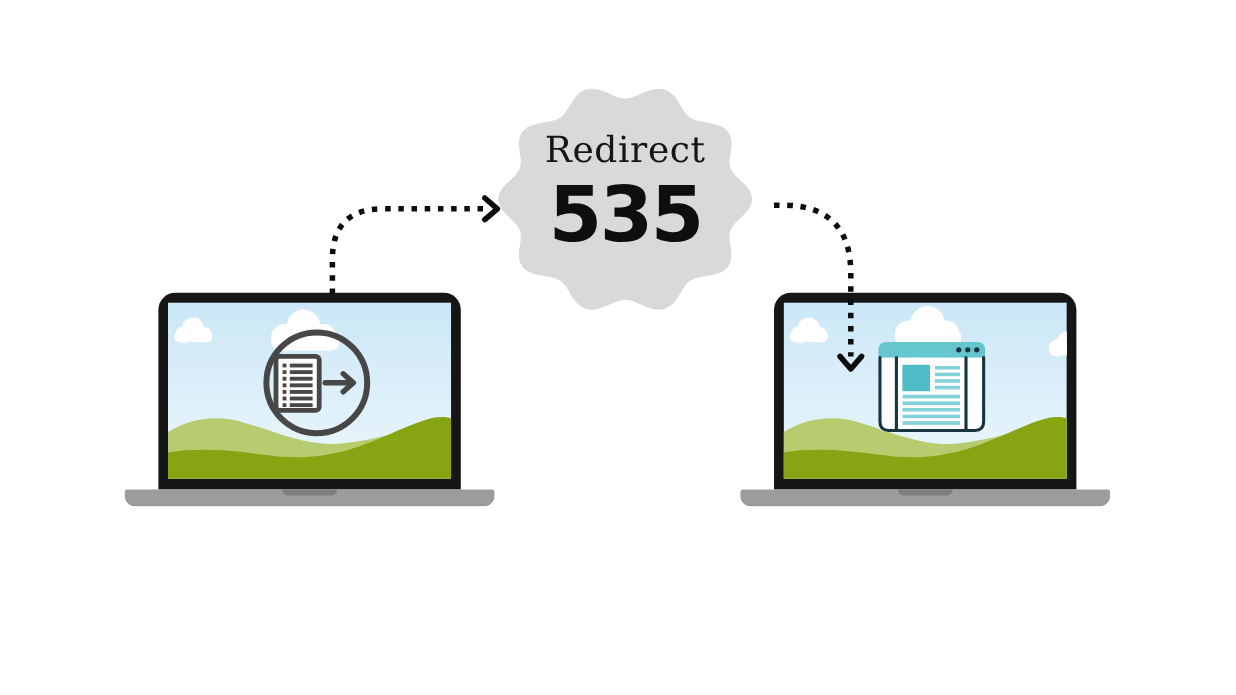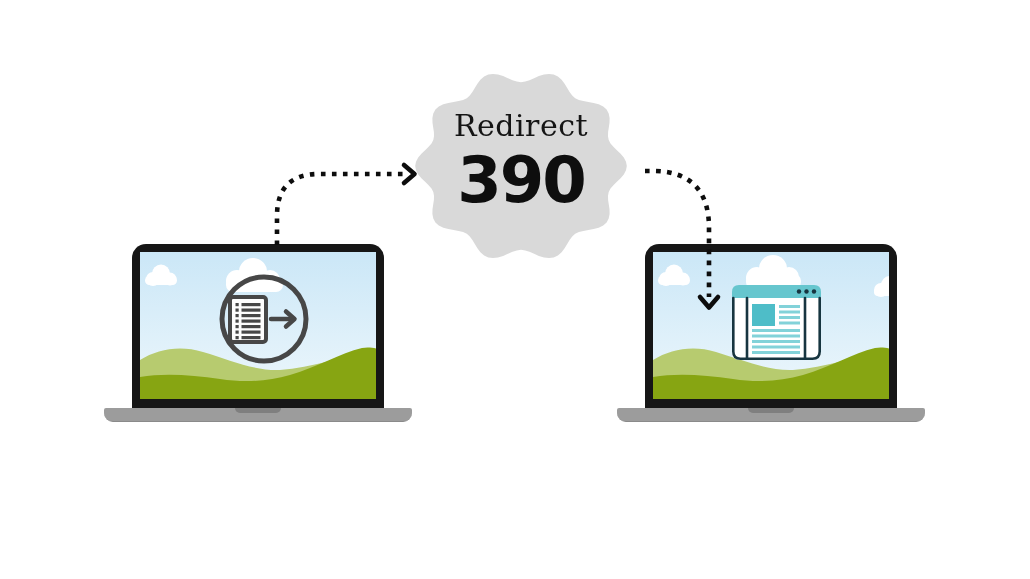--- a/index.html
+++ b/index.html
@@ -43,21 +43,21 @@
 </style>
 </head>
 <body>
 
 <div class="stage">
 
   <svg class="abs badge-svg" viewBox="0 0 232 216">
     <path id="badge-shape" fill="#d9d9d9" d="M221.8,108.0L221.0,112.3L218.8,116.4L215.6,120.3L211.9,123.8L208.4,127.2L205.5,130.5L203.7,133.9L203.0,137.7L203.1,141.9L203.8,146.5L204.5,151.3L204.6,156.1L203.7,160.6L201.6,164.5L198.2,167.6L193.7,169.7L188.6,171.1L183.4,172.1L178.4,172.9L173.9,174.0L170.2,175.8L167.2,178.5L164.6,182.0L162.2,186.0L159.6,190.3L156.6,194.3L152.9,197.5L148.7,199.5L144.0,200.1L139.0,199.5L133.9,197.9L129.1,195.8L124.5,193.8L120.2,192.4L116.0,191.8L111.8,192.4L107.5,193.8L102.9,195.8L98.1,197.9L93.0,199.5L88.0,200.1L83.3,199.5L79.1,197.5L75.4,194.3L72.4,190.3L69.8,186.0L67.4,182.0L64.8,178.5L61.8,175.8L58.1,174.0L53.6,172.9L48.6,172.1L43.4,171.1L38.3,169.7L33.8,167.6L30.4,164.5L28.3,160.6L27.4,156.1L27.5,151.3L28.2,146.5L28.9,141.9L29.0,137.7L28.3,133.9L26.5,130.5L23.6,127.2L20.1,123.8L16.4,120.3L13.2,116.4L11.0,112.3L10.2,108.0L11.0,103.7L13.2,99.6L16.4,95.7L20.1,92.2L23.6,88.8L26.5,85.5L28.3,82.1L29.0,78.3L28.9,74.1L28.2,69.5L27.5,64.7L27.4,59.9L28.3,55.4L30.4,51.5L33.8,48.4L38.3,46.3L43.4,44.9L48.6,43.9L53.6,43.1L58.1,42.0L61.8,40.2L64.8,37.5L67.4,34.0L69.8,30.0L72.4,25.7L75.4,21.7L79.1,18.5L83.3,16.5L88.0,15.9L93.0,16.5L98.1,18.1L102.9,20.2L107.5,22.2L111.8,23.6L116.0,24.2L120.2,23.6L124.5,22.2L129.1,20.2L133.9,18.1L139.0,16.5L144.0,15.9L148.7,16.5L152.9,18.5L156.6,21.7L159.6,25.7L162.2,30.0L164.6,34.0L167.2,37.5L170.2,40.2L173.9,42.0L178.4,43.1L183.4,43.9L188.6,44.9L193.7,46.3L198.2,48.4L201.6,51.5L203.7,55.4L204.6,59.9L204.5,64.7L203.8,69.5L203.1,74.1L203.0,78.3L203.7,82.1L205.5,85.5L208.4,88.8L211.9,92.2L215.6,95.7L218.8,99.6L221.0,103.7L221.8,108.0Z"></path>
   </svg>
   <div class="abs badge-title">Redirect</div>
-  <div class="abs badge-code">390</div>
+  <div class="abs badge-code">535</div>
 
   <div class="abs bezel bezel-left">
     <svg class="screen" viewBox="0 0 236 147">
       <defs>
         <linearGradient id="skyL" x1="0" y1="0" x2="0" y2="1">
           <stop offset="0" stop-color="#cbe7f7"></stop>
             <stop offset="1" stop-color="#edf7fc"></stop>
         </linearGradient>
       </defs>
       <rect x="0" y="0" width="236" height="147" fill="url(#skyL)"></rect>

